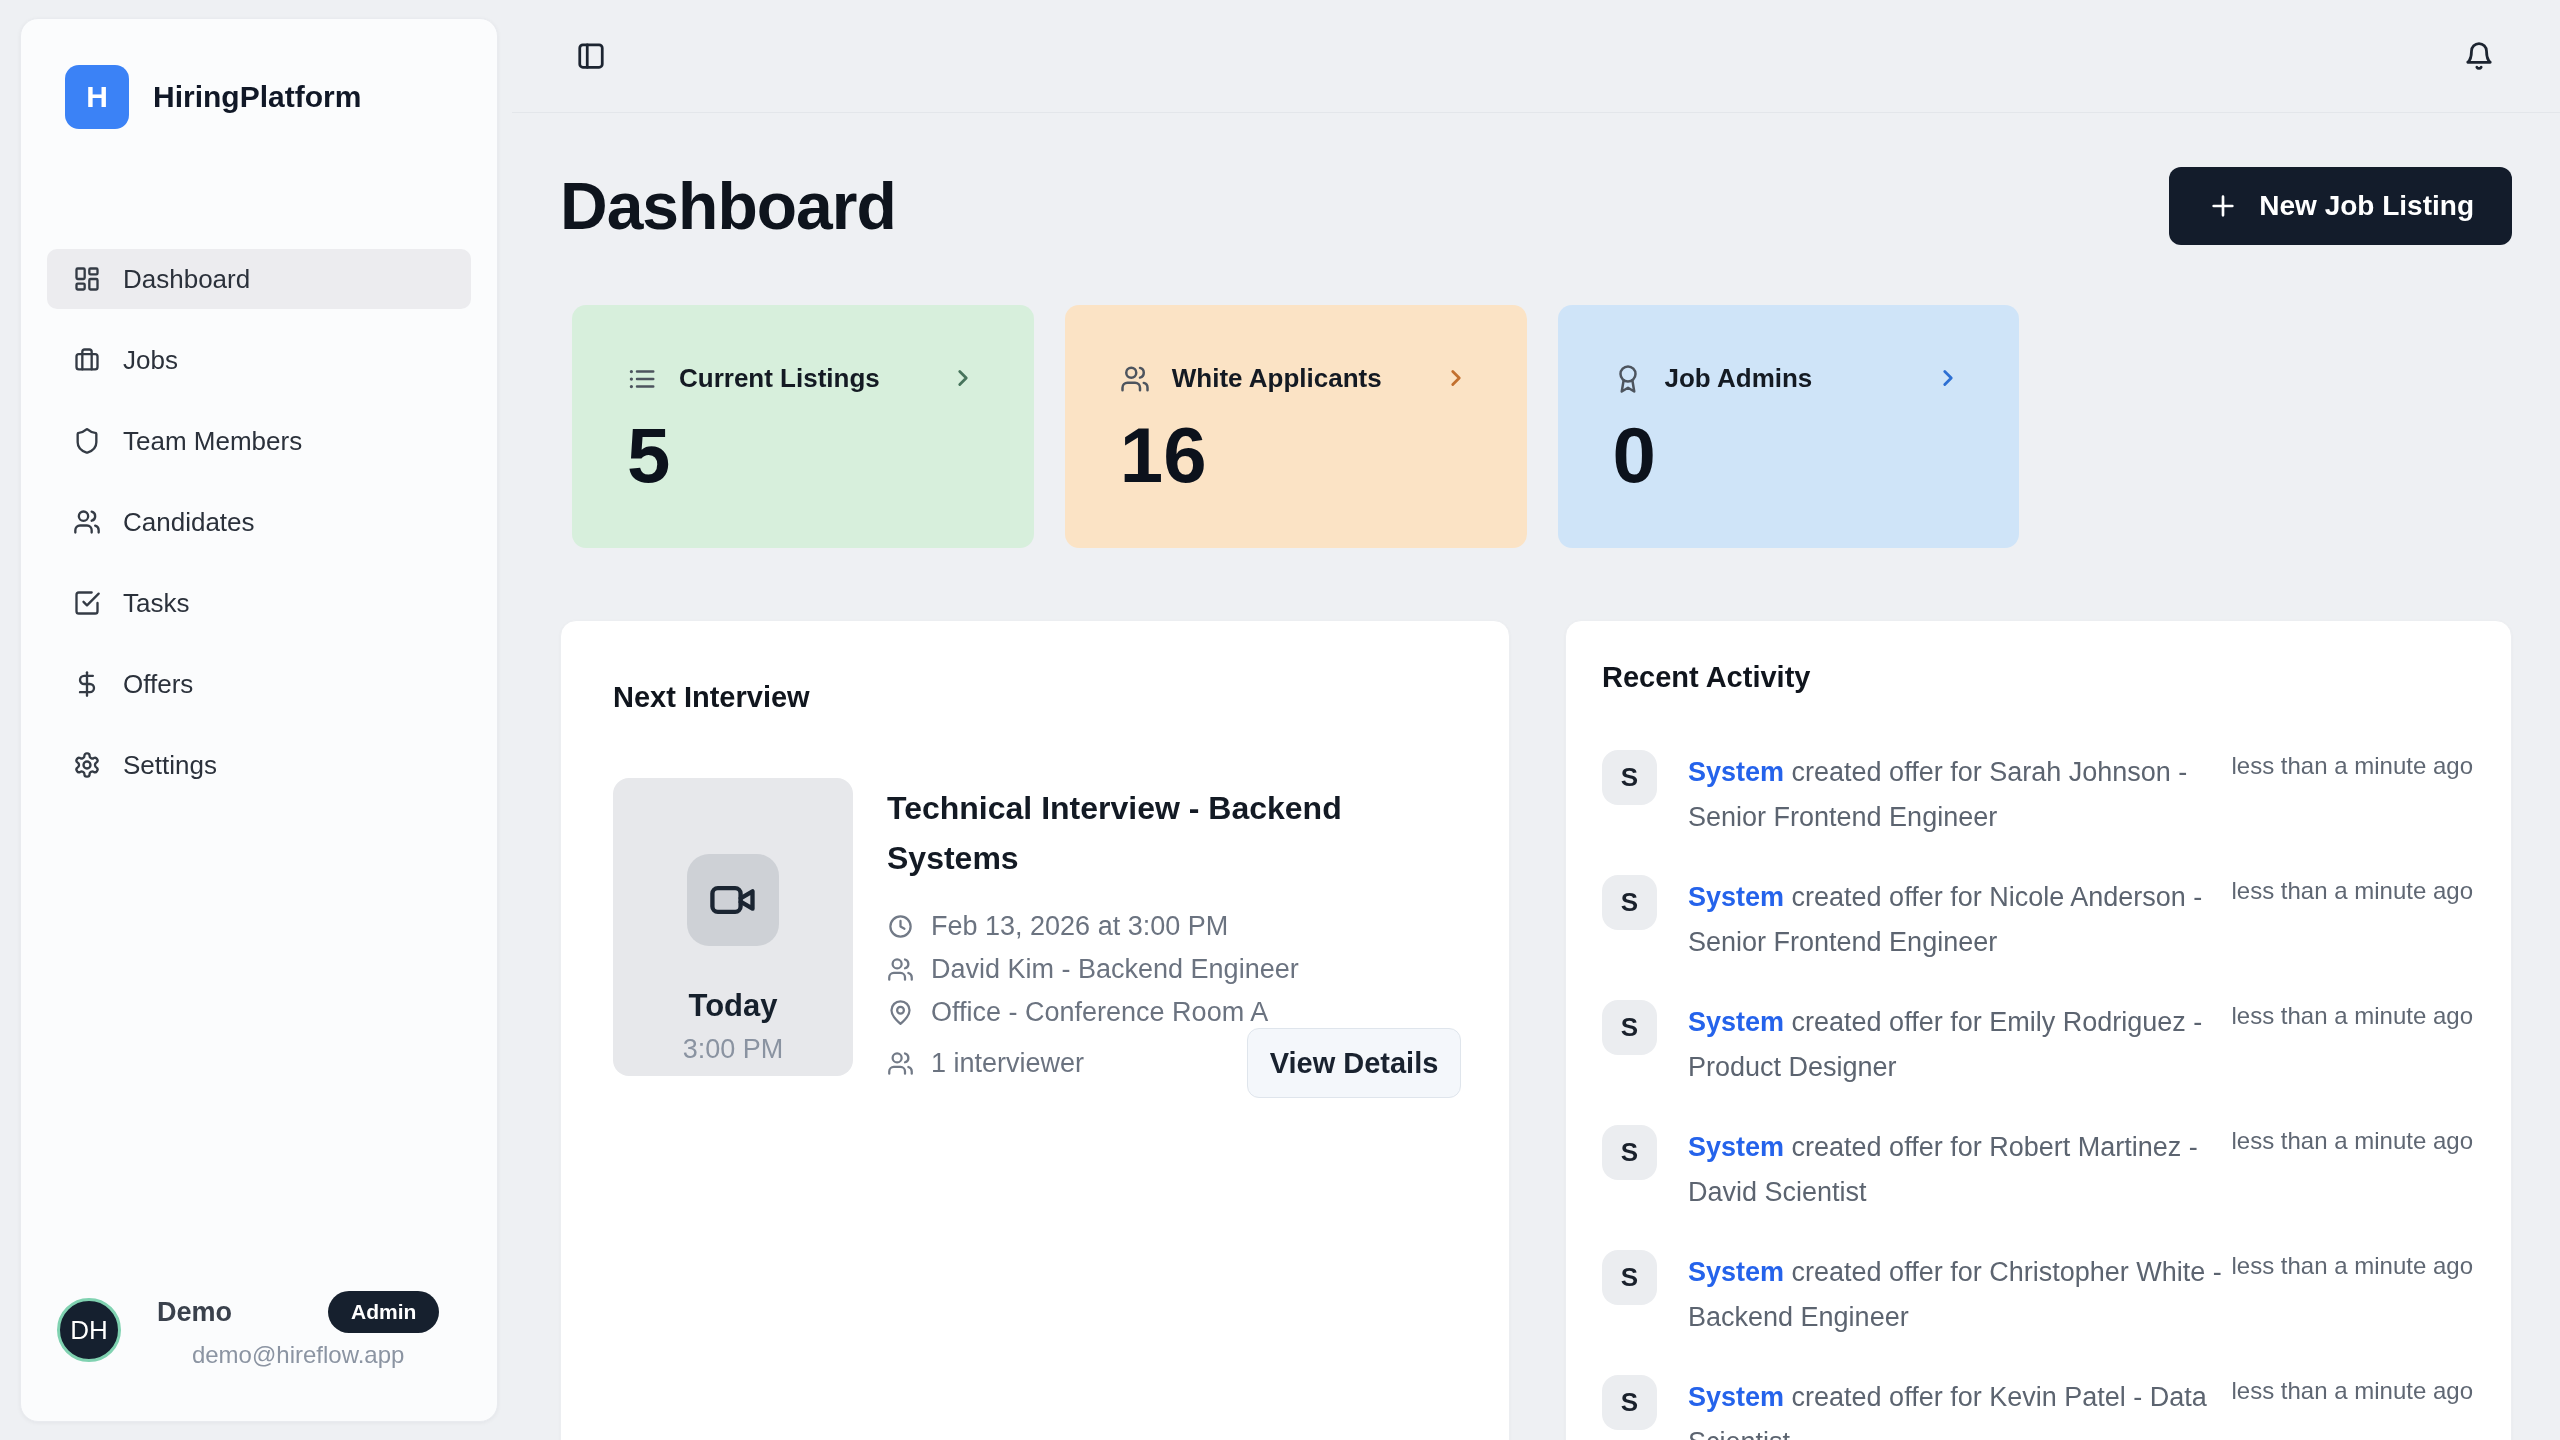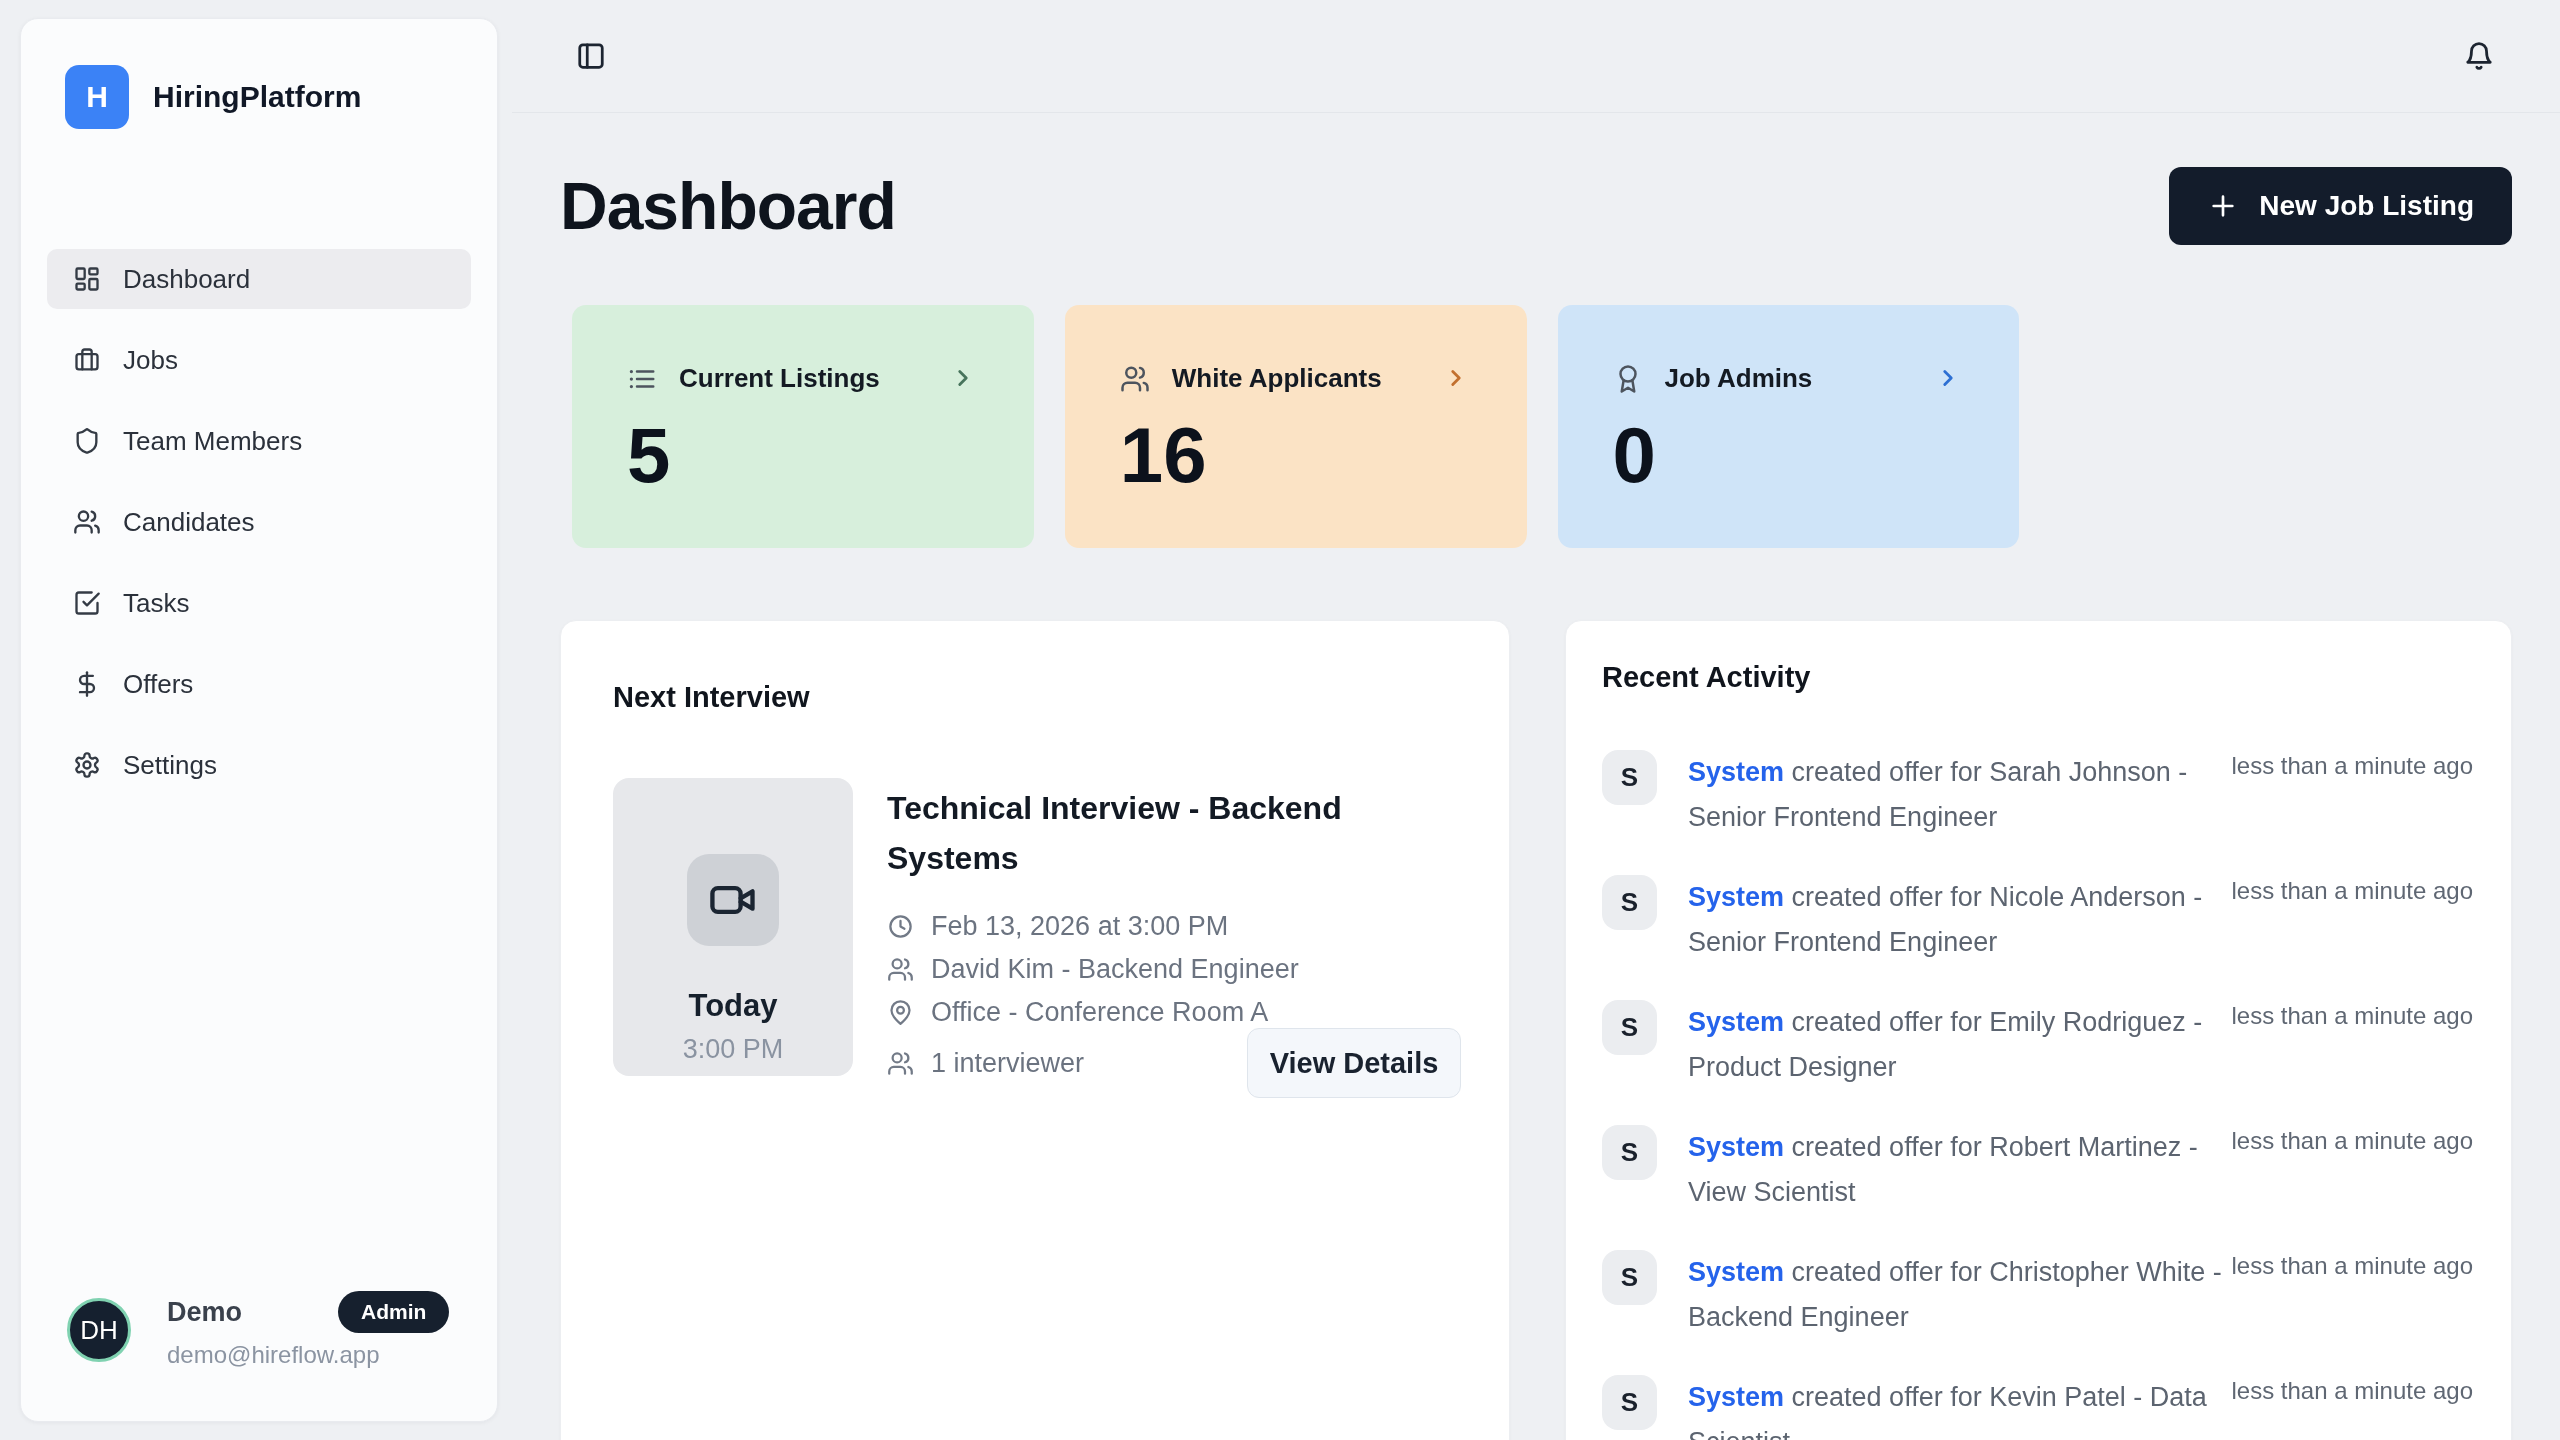--- a/index.html
+++ b/index.html
@@ -30,22 +30,22 @@
   .nav { margin-top:120px; padding:0 26px; display:flex; flex-direction:column; gap:21px; }
   .nav-item {
     display:flex; align-items:center; gap:22px; height:60px;
     padding:0 26px; border-radius:10px; cursor:pointer;
     font-size:26px; color:#2b313b;
   }
   .nav-item.active { background:#ececef; }
   .nav-item .nicon { color:#343b45; }
 
   .side-user {
-    margin-top:auto; padding:0 0 52px 46px;
-    display:flex; align-items:center; gap:36px;
+    margin-top:auto; padding:0 0 52px 36px;
+    display:flex; align-items:center; gap:36px;text-align:center;
   }
   .avatar {
     width:64px; height:64px; border-radius:50%;
     background:#15202f; border:3px solid #80d2b1;
     color:#fff; font-size:26px;
     display:flex; align-items:center; justify-content:center;
   }
   .user-meta { display:flex; flex-direction:column; gap:8px; }
   .user-top { display:flex; align-items:center; gap:96px; }
   .user-name { font-size:27px; font-weight:bold; color:#3a414c; }
@@ -400,21 +400,21 @@
           </div>
 
           <div class="activity-item">
             <div class="act-avatar">S</div>
             <div class="act-text"><span class="act-actor">System</span><span> created offer for Emily Rodriguez - Product Designer</span></div>
             <span class="act-time">less than a minute ago</span>
           </div>
 
           <div class="activity-item">
             <div class="act-avatar">S</div>
-            <div class="act-text"><span class="act-actor">System</span><span> created offer for Robert Martinez - View Scientist</span></div>
+            <div class="act-text"><span class="act-actor">System</span><span> created offer for Robert Martinez - David Scientist</span></div>
             <span class="act-time">less than a minute ago</span>
           </div>
 
           <div class="activity-item">
             <div class="act-avatar">S</div>
             <div class="act-text"><span class="act-actor">System</span><span> created offer for Christopher White - Backend Engineer</span></div>
             <span class="act-time">less than a minute ago</span>
           </div>
 
           <div class="activity-item">

